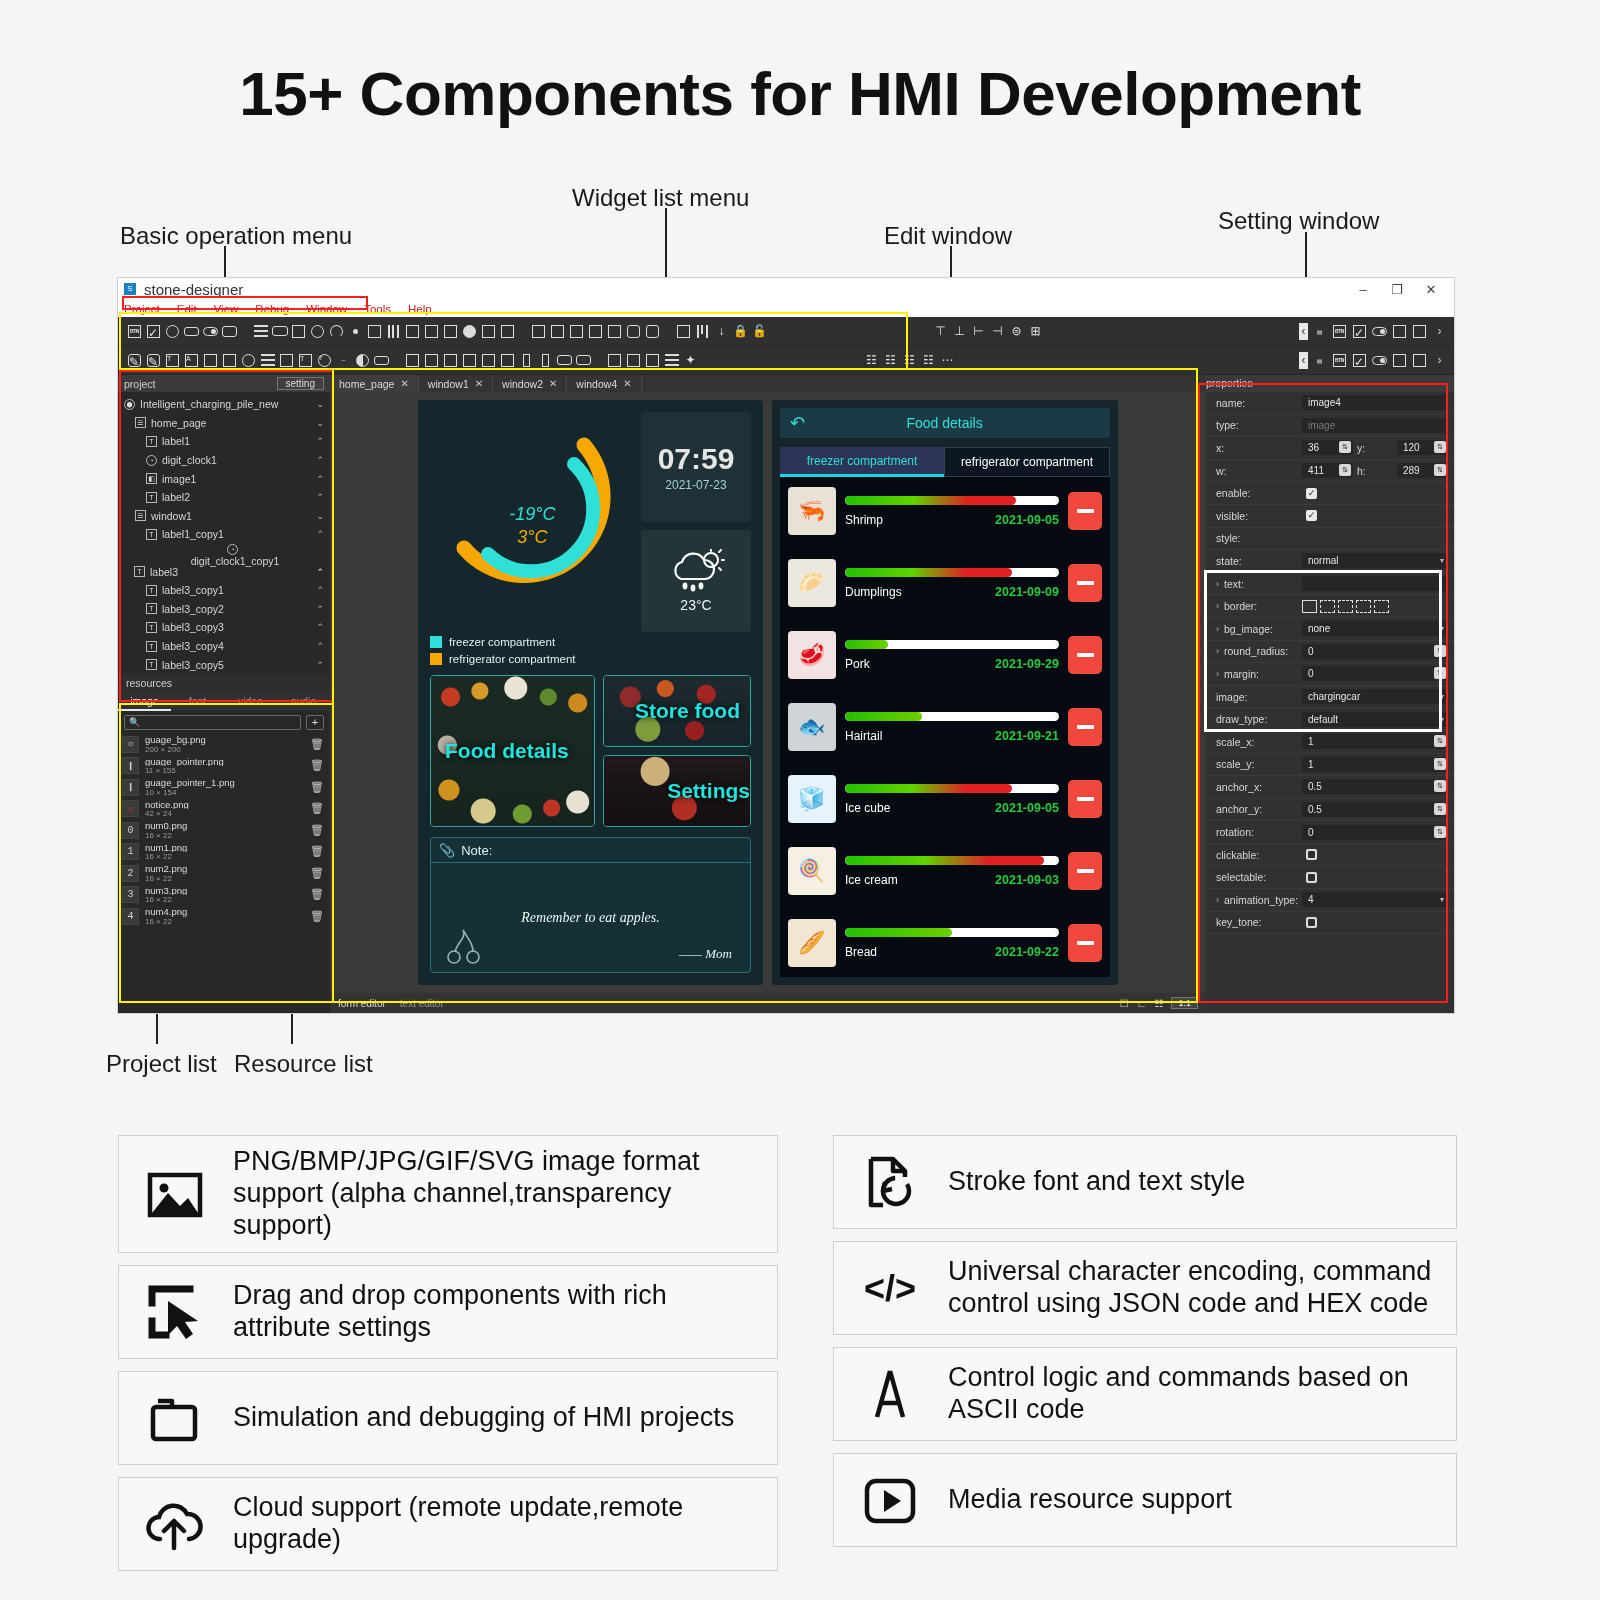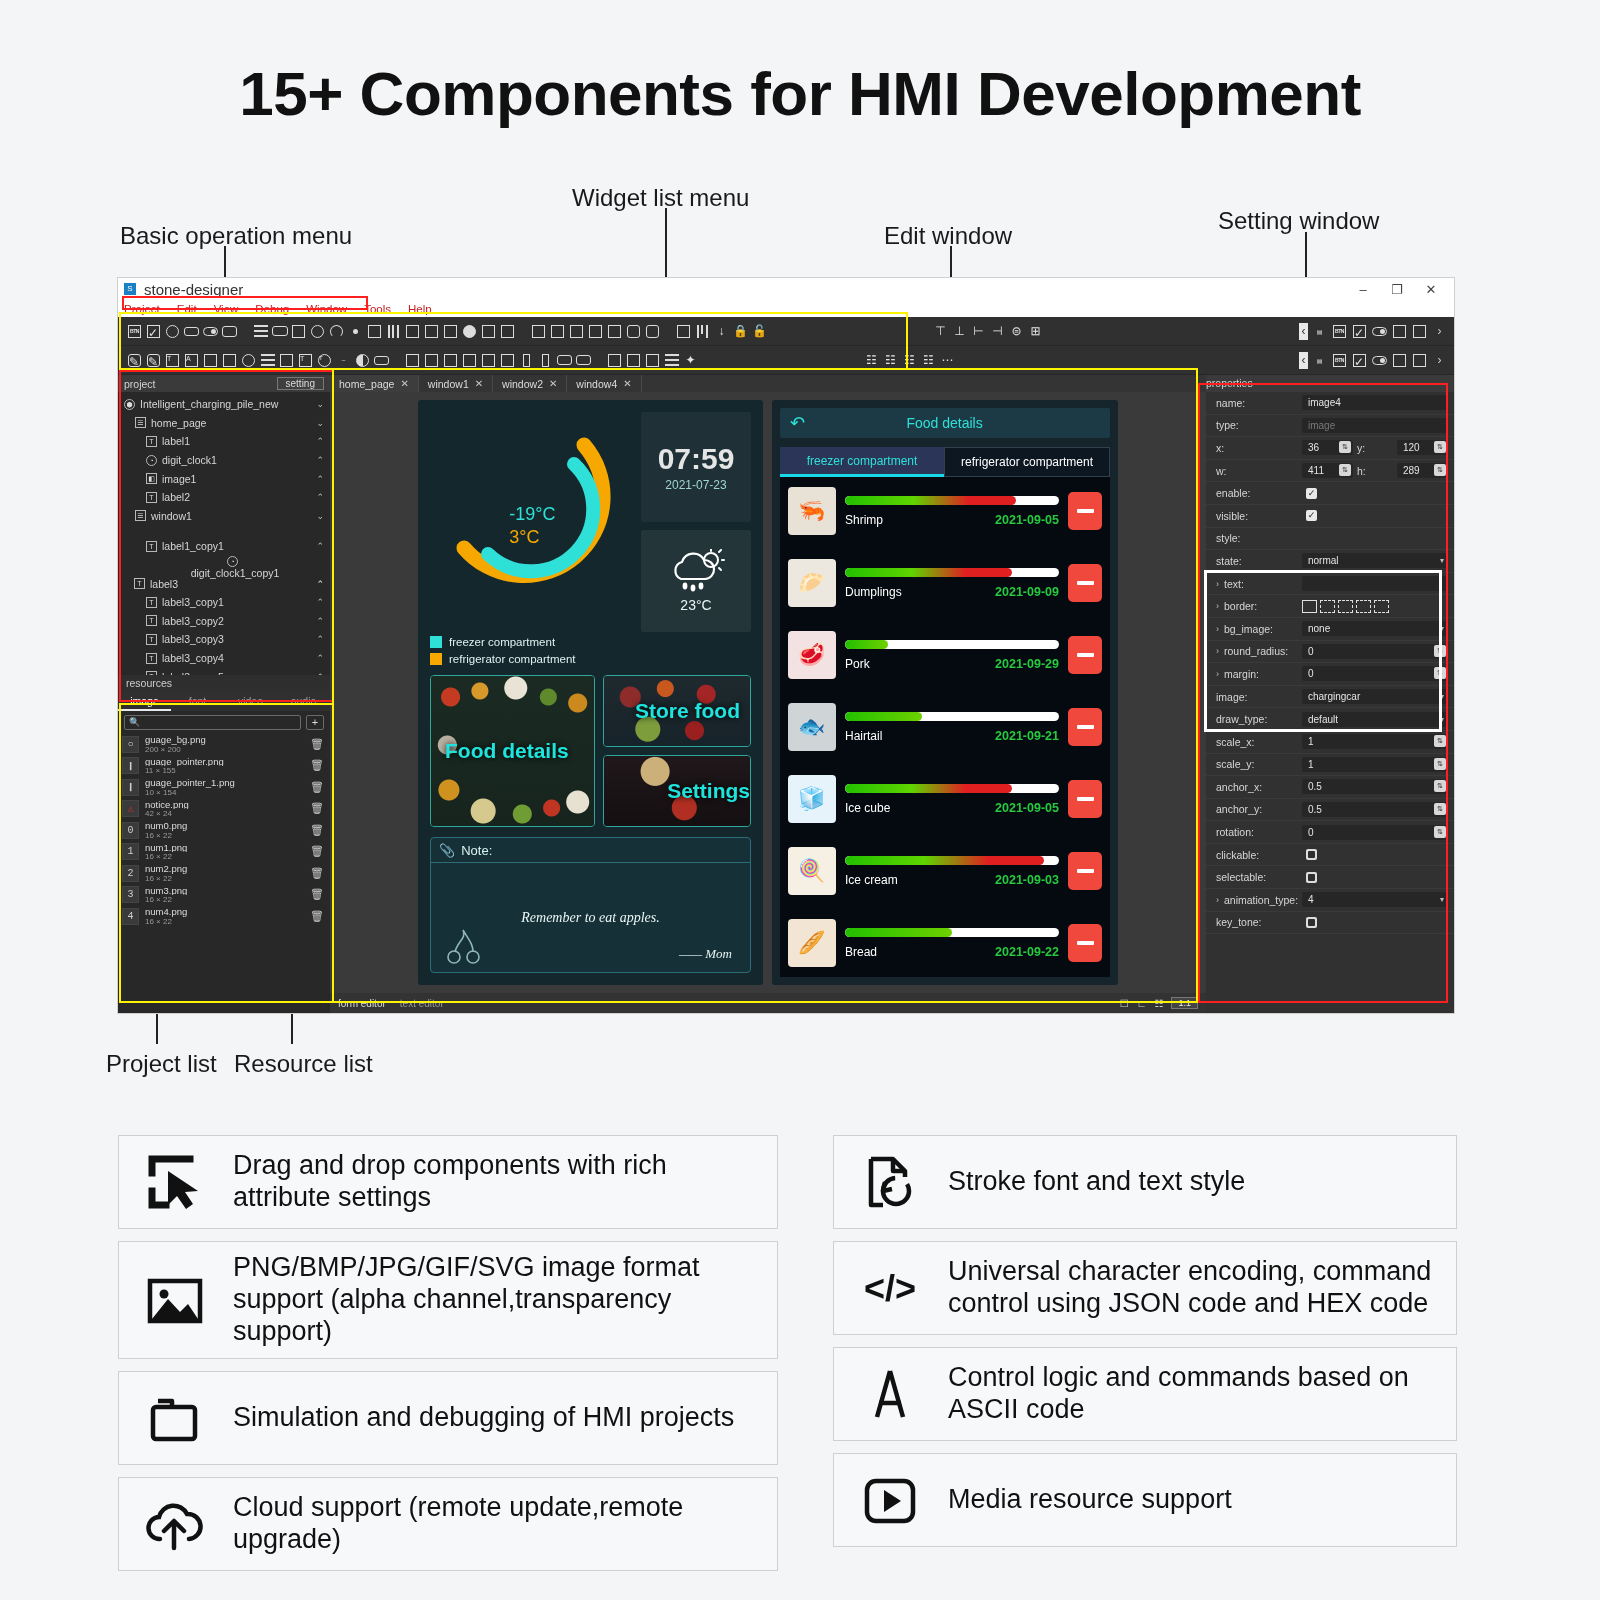--- a/index.html
+++ b/index.html
@@ -159,21 +159,21 @@
   .bbtn.d { border-style: dashed; }
 
   
   .hmi { width: 700px; height: 585px; display: flex; gap: 9px; }
   .hmi-left {
     width: 345px; background: #13272c; border-radius: 3px; padding: 12px;
     display: flex; flex-direction: column; gap: 10px; position: relative;
   }
   .gauge-row { display: flex; gap: 10px; height: 220px; }
   .gauge-area { flex: 1; position: relative; }
-  .temps { position: absolute; left: 50%; top: 50%; transform: translate(-46%,-42%); text-align: left; }
+  .temps { position: absolute; left: 50%; top: 50%; transform: translate(-46%,-42%); text-align: center; font-style: italic; }
   .t1 { color: #2fe0d8; font-size: 18px; }
   .t2 { color: #f6a800; font-size: 18px; margin-top: 2px; }
   .side-col { width: 110px; display: flex; flex-direction: column; gap: 8px; }
   .clockbox { height: 110px; background: #1f3036; border-radius: 2px; display:flex;flex-direction:column;
               align-items:center; justify-content:center; }
   .clock-time { font-size: 30px; color: #e5e5e5; font-weight: bold; font-family: "Liberation Sans", sans-serif; letter-spacing:0px;}
   .clock-date { font-size: 12px; color: #9fd6d2; margin-top: 2px; }
   .weatherbox { flex: 1; background: #24353a; border-radius: 2px; display:flex;flex-direction:column;
               align-items:center; justify-content:center; gap:4px;}
   .weather-temp { font-size: 14px; color: #eaf6f5; }
@@ -576,21 +576,21 @@
           <div class="tnode" style="padding-left: 28px;">
             <span class="ico">T</span>
             <span>label2</span>
             <span class="chev">⌃</span>
           </div>
           <div class="tnode" style="padding-left: 17px;">
             <span class="ico">☰</span>
             <span>window1</span>
             <span class="chev">⌄</span>
           </div>
-          <div class="tnode" style="padding-left: 28px; margin-top: 12px;">
+          <div class="tnode" style="padding-left: 28px;">
             <span class="ico">T</span>
             <span>label1_copy1</span>
             <span class="chev">⌃</span>
           </div>
           <div class="tnode" style="padding-left: 28px; flex-direction: column;">
             <span class="ico circ">◔</span>
             <span>digit_clock1_copy1</span>
             <span class="chev">⌃</span>
           </div>
           <div class="tnode" style="padding-left: 16px;">
@@ -1247,37 +1247,37 @@
 <div class="hl yellow" style="left:332px; top:368px;  width:866px; height:635px;"></div>
 <div class="hl red" style="left:1198px; top:383px; width:250px; height:620px;"></div>
 <div class="hl" style="left:1204px; top:570px; width:238px; height:162px; border:3px solid #ffffff;"></div>
 
 <div class="features">
   <div class="fcol left">
 
     <div class="fcard">
       <div class="ficon">
         <svg width="62" height="62" viewBox="0 0 62 62">
+          <rect x="6" y="12" width="50" height="40" fill="none" stroke="#111" stroke-width="4.5"></rect>
+          <circle cx="20" cy="25" r="4.5" fill="#111"></circle>
+          <path d="M8 50 L24 30 L36 43 L44 35 L54 50 Z" fill="#111"></path>
+        </svg>
+      </div>
+      <div class="ftext">PNG/BMP/JPG/GIF/SVG image format support (alpha channel,transparency support)</div>
+    </div>
+
+    <div class="fcard">
+      <div class="ficon">
+        <svg width="62" height="62" viewBox="0 0 62 62">
           <path d="M8 22 V8 H46" fill="none" stroke="#111" stroke-width="7" stroke-linecap="square"></path>
           <path d="M8 40 V54 H22" fill="none" stroke="#111" stroke-width="7" stroke-linecap="square"></path>
           <path d="M24 20 L24 54 L33 45 L42 58 L49 53 L41 41 L54 40 Z" fill="#111"></path>
         </svg>
       </div>
       <div class="ftext">Drag and drop components with rich attribute settings</div>
-    </div>
-
-    <div class="fcard">
-      <div class="ficon">
-        <svg width="62" height="62" viewBox="0 0 62 62">
-          <rect x="6" y="12" width="50" height="40" fill="none" stroke="#111" stroke-width="4.5"></rect>
-          <circle cx="20" cy="25" r="4.5" fill="#111"></circle>
-          <path d="M8 50 L24 30 L36 43 L44 35 L54 50 Z" fill="#111"></path>
-        </svg>
-      </div>
-      <div class="ftext">PNG/BMP/JPG/GIF/SVG image format support (alpha channel,transparency support)</div>
     </div>
 
     <div class="fcard">
       <div class="ficon">
         <svg width="62" height="62" viewBox="0 0 62 62">
           <path d="M14 14 h14 v7" fill="none" stroke="#111" stroke-width="4.5" stroke-linejoin="round"></path>
           <rect x="9" y="20" width="42" height="32" rx="3" fill="none" stroke="#111" stroke-width="4.5"></rect>
         </svg>
       </div>
       <div class="ftext">Simulation and debugging of HMI projects</div>

